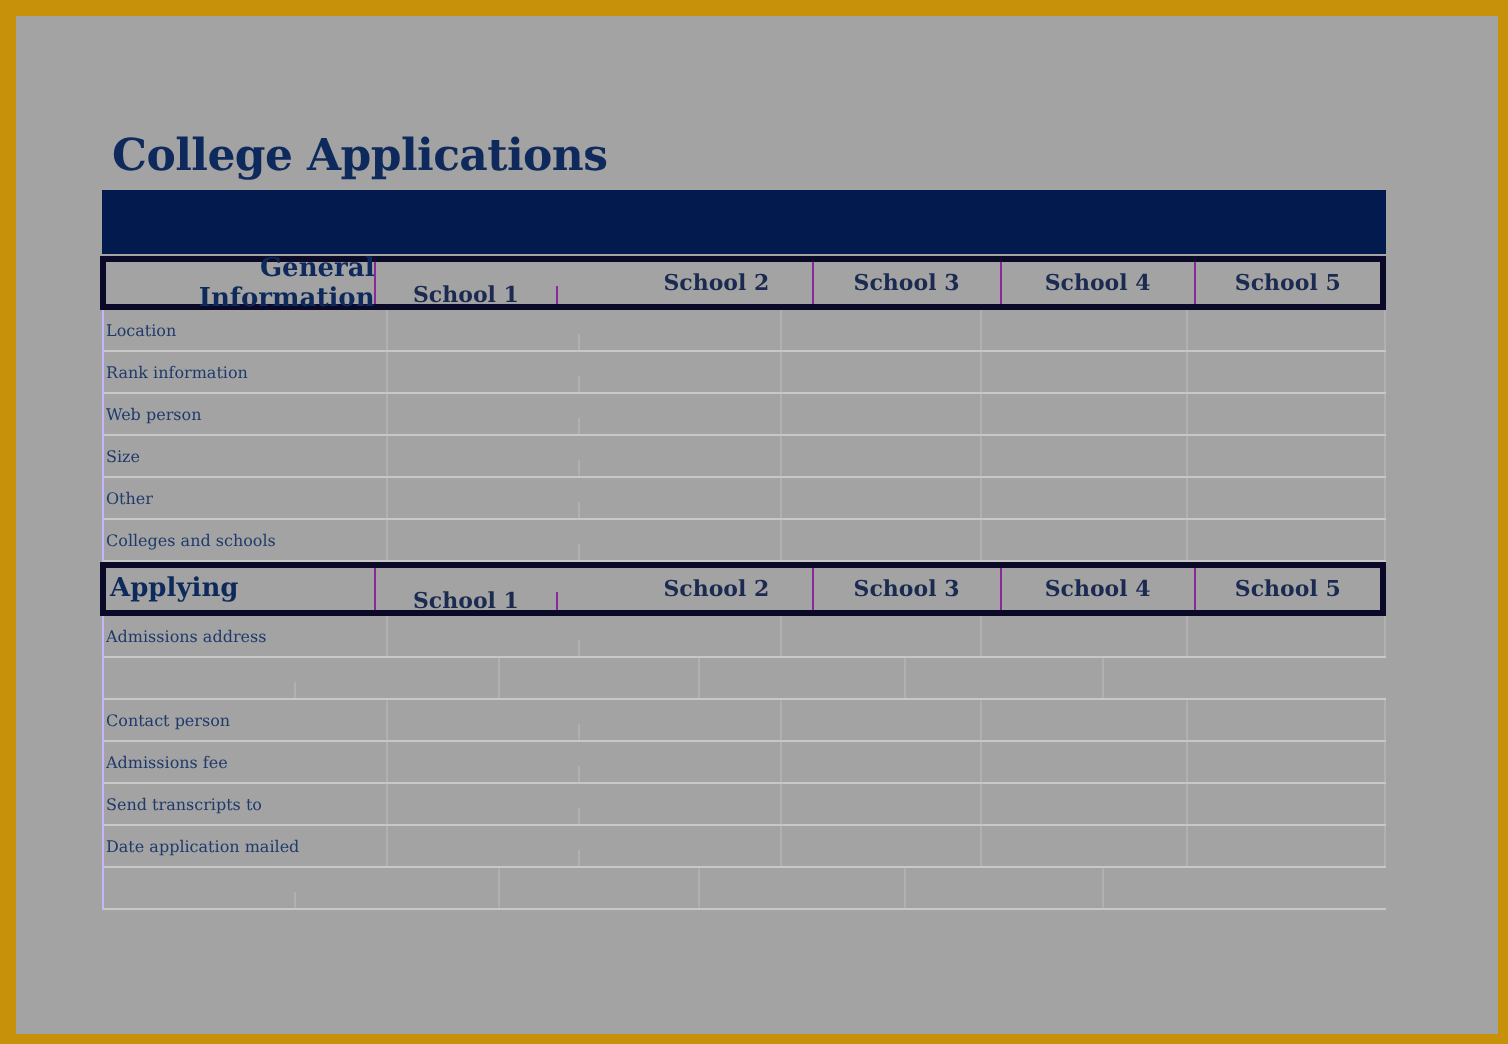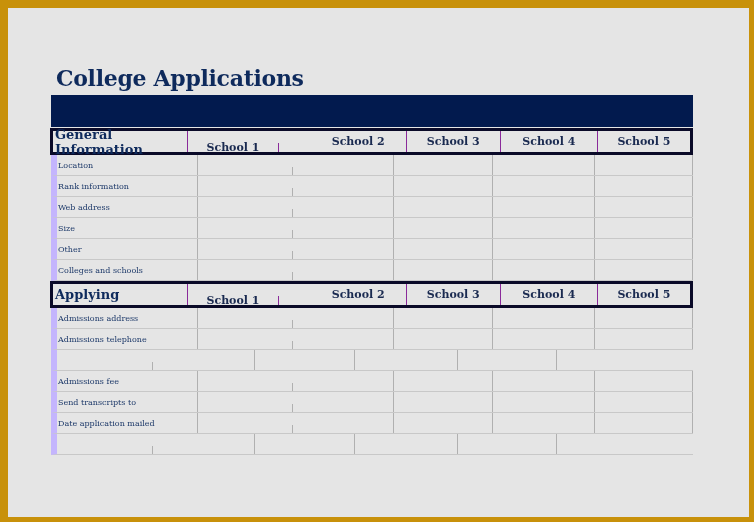--- a/index.html
+++ b/index.html
@@ -1,25 +1,25 @@
 <!DOCTYPE html>
 <html><head>
 <meta charset="utf-8">
 <style>
   html,body{margin:0;padding:0;}
   body{width:754px;height:522px;position:relative;background:#c8910a;overflow:hidden;}
-  .page{position:absolute;left:8px;top:8px;width:741px;height:509px;background:#e5e5e5;}
+  .page{position:absolute;left:8px;top:8px;width:741px;height:509px;background:#a3a3a3;}
   .title{position:absolute;left:48px;top:57px;font-family:"DejaVu Serif",serif;font-weight:bold;font-size:22px;color:#0e2a5c;letter-spacing:-0.3px;}
   .band{position:absolute;left:43px;top:87px;width:642px;height:32px;background:#021a4e;}
   .grid{position:absolute;left:43px;top:120px;width:642px;}
-  .hdr{display:flex;height:21px;border:3px solid #0a0a28;box-sizing:content-box;margin-left:-1px;width:637px;}
+  .hdr{display:flex;height:21px;border:3px solid #0a0a28;box-sizing:content-box;margin-left:-1px;width:637px;text-align:right;}
   .hdr .c{border-right:1px solid #8a2a9a;display:flex;align-items:center;justify-content:center;font-family:"DejaVu Serif",serif;font-weight:bold;font-size:11px;color:#1a2a50;}
   .hdr .c:last-child{border-right:none;}
   .hdr .c.lbl{justify-content:flex-start;padding-left:2px;font-size:13px;color:#0e2a5c;}
-  .row{display:flex;height:20px;border-bottom:1px solid #c8c8c8;border-left:6px solid #c4b5fd;}
+  .row{display:flex;height:20px;border-bottom:1px solid #c8c8c8;border-left:1px solid #c4b5fd;}
   .row .c{border-right:1px solid #b0b0b0;font-family:"DejaVu Serif",serif;font-size:8px;color:#1e3a6a;display:flex;align-items:center;padding-left:1px;box-sizing:border-box;}
   .w0{width:142px;} .w1{width:96px;margin-top:12px;} .w2{width:102px;padding-left:32px;} .w3{width:100px;} .w4{width:103px;} .w5{width:99px;}
 </style>
 </head>
 <body>
 
 <div class="page">
   <div class="title">College Applications</div>
   <div class="band"></div>
   <div class="grid" id="grid">
@@ -41,21 +41,21 @@
       </div>
       <div class="row">
         <div class="c w0">Rank information</div>
         <div class="c w1"></div>
         <div class="c w2"></div>
         <div class="c w3"></div>
         <div class="c w4"></div>
         <div class="c w5"></div>
       </div>
       <div class="row">
-        <div class="c w0">Web address</div>
+        <div class="c w0">Web person</div>
         <div class="c w1"></div>
         <div class="c w2"></div>
         <div class="c w3"></div>
         <div class="c w4"></div>
         <div class="c w5"></div>
       </div>
       <div class="row">
         <div class="c w0">Size</div>
         <div class="c w1"></div>
         <div class="c w2"></div>
@@ -89,28 +89,28 @@
       </div>
       <div class="row">
         <div class="c w0">Admissions address</div>
         <div class="c w1"></div>
         <div class="c w2"></div>
         <div class="c w3"></div>
         <div class="c w4"></div>
         <div class="c w5"></div>
       </div>
       <div class="row">
-        <div class="c w0">Admissions telephone</div>
         <div class="c w1"></div>
         <div class="c w2"></div>
         <div class="c w3"></div>
         <div class="c w4"></div>
         <div class="c w5"></div>
       </div>
       <div class="row">
+        <div class="c w0">Contact person</div>
         <div class="c w1"></div>
         <div class="c w2"></div>
         <div class="c w3"></div>
         <div class="c w4"></div>
         <div class="c w5"></div>
       </div>
       <div class="row">
         <div class="c w0">Admissions fee</div>
         <div class="c w1"></div>
         <div class="c w2"></div>

